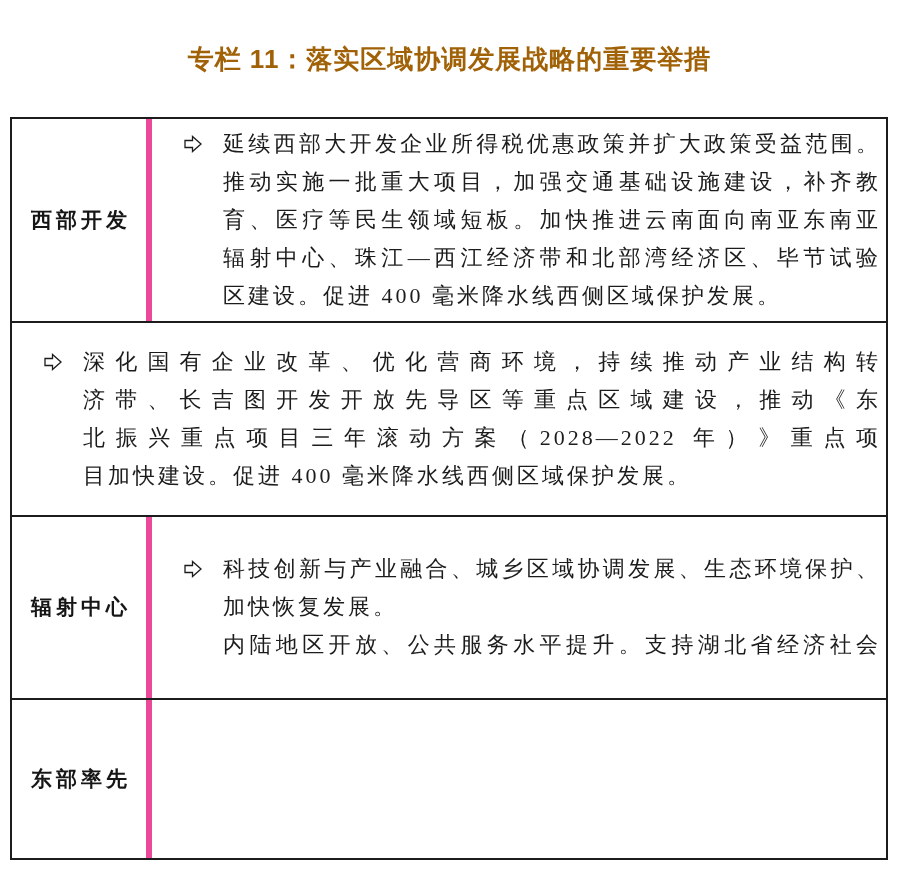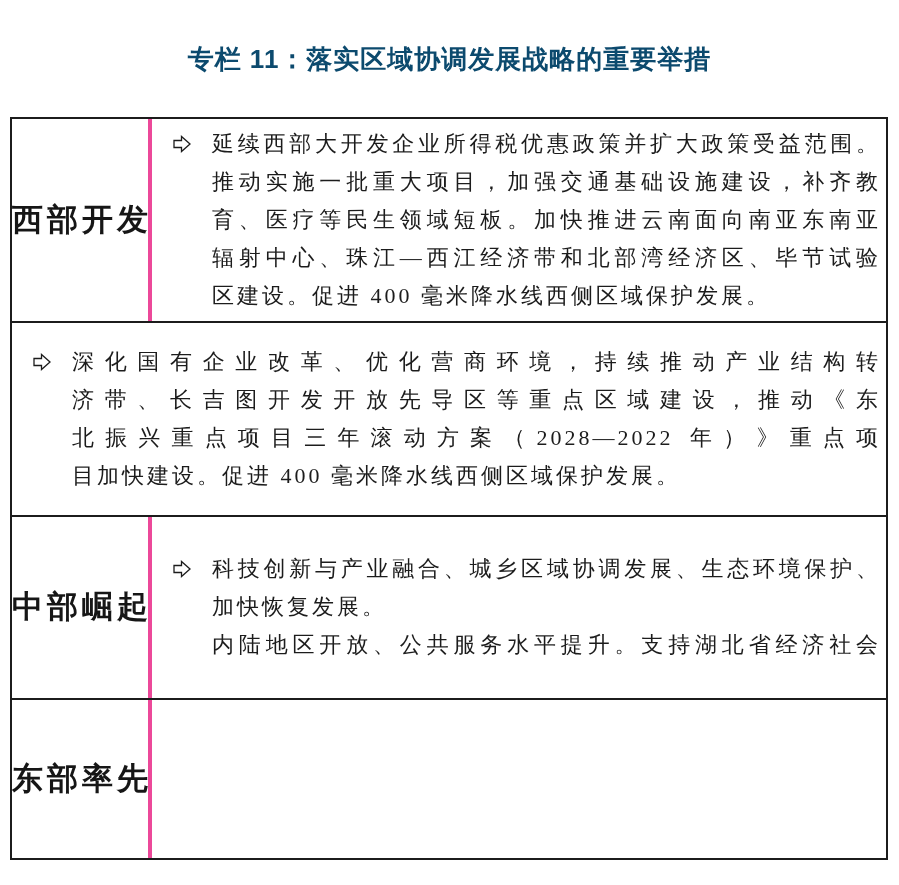--- a/index.html
+++ b/index.html
@@ -18,21 +18,21 @@
   .title {
     position: absolute;
     top: 42px;
     left: 0;
     right: 0;
     text-align: center;
     font-family: "Liberation Sans", "DejaVu Sans", sans-serif;
     font-weight: 700;
     font-size: 26px;
     letter-spacing: 1px;
-    color: #0c4a6e;
+    color: #a16207;
     white-space: nowrap;
   }
   .box-table {
     position: absolute;
     left: 10px;
     top: 117px;
     width: 878px;
     height: 743px;
     box-sizing: border-box;
     border: 2px solid #1c1c1c;
@@ -44,38 +44,38 @@
     display: flex;
     min-height: 0;
   }
   .row + .row {
     border-top: 2px solid #1c1c1c;
   }
   .hcell {
     flex: 0 0 140px;
     width: 140px;
     box-sizing: border-box;
-    border-right: 4px solid #ec4899;
+    border-right: 6px solid #ec4899;
     display: flex;
     align-items: center;
     justify-content: center;
     font-family: "Liberation Sans", "DejaVu Sans", sans-serif;
     font-weight: 700;
-    font-size: 31px;
+    font-size: 21px;
     letter-spacing: 4px;
     padding-left: 4px;
     color: #161616;
     white-space: nowrap;
   }
   .ccell {
     flex: 1;
     min-width: 0;
     display: flex;
     align-items: center;
-    padding: 0 5px 0 20px;
+    padding: 0 5px 0 31px;
   }
   .cinner {
     display: flex;
     align-items: flex-start;
     width: 100%;
   }
   .bullet {
     flex: 0 0 40px;
     margin-top: 10px;
   }
@@ -134,21 +134,21 @@
           <div class="line">深化国有企业改革、优化营商环境，持续推动产业结构转</div>
           <div class="line">济带、长吉图开发开放先导区等重点区域建设，推动《东</div>
           <div class="line">北振兴重点项目三年滚动方案（2028—2022 年）》重点项</div>
           <div class="line last">目加快建设。促进 400 毫米降水线西侧区域保护发展。</div>
         </div>
       </div>
     </div>
   </div>
 
   <div class="row" style="flex: 184 1 0px;">
-    <div class="hcell">中部崛起</div>
+    <div class="hcell">辐射中心</div>
     <div class="ccell">
       <div class="cinner">
         <span class="bullet">
           <svg width="20" height="18" viewBox="0 0 20 18">
               <path d="M2 5.5 H9.5 V1.5 L18 9 L9.5 16.5 V12.5 H2 Z" fill="none" stroke="#1c1c1c" stroke-width="1.3"></path>
             </svg>
         </span>
         <div class="textblock">
           <div class="line">科技创新与产业融合、城乡区域协调发展、生态环境保护、</div>
           <div class="line last">加快恢复发展。</div>

